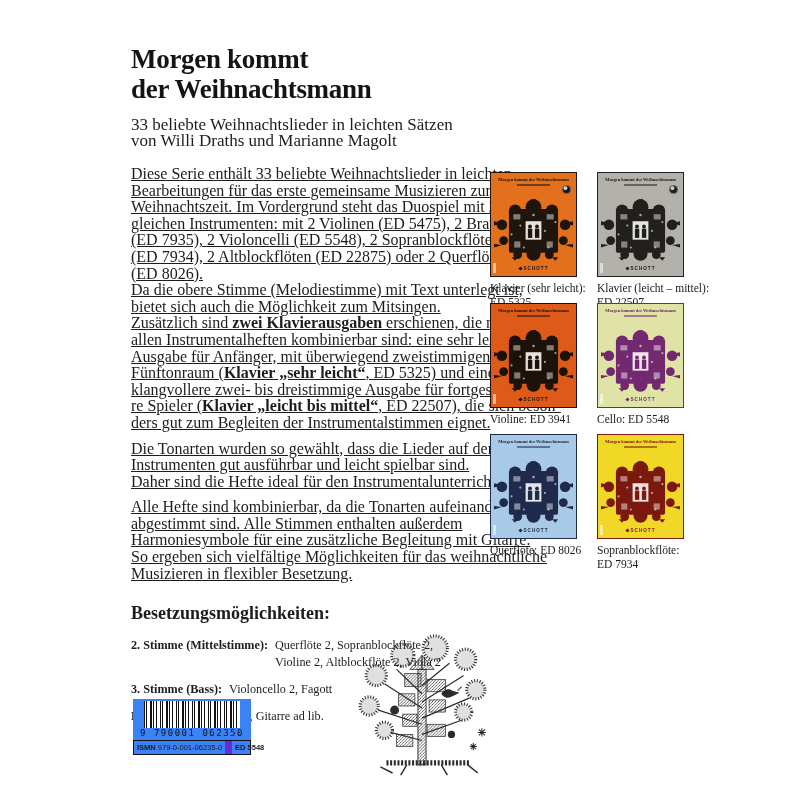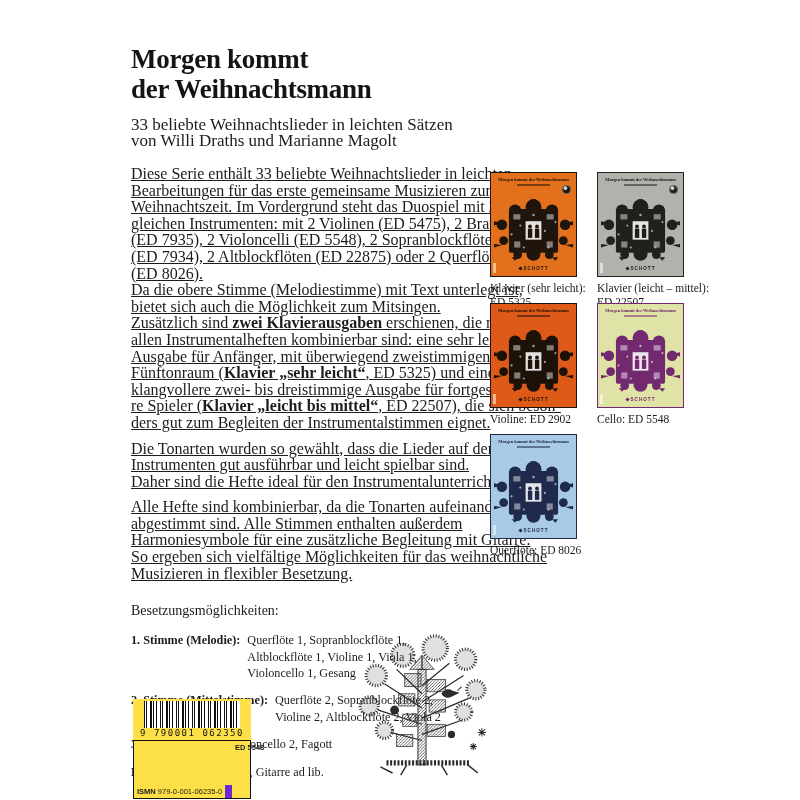--- a/index.html
+++ b/index.html
@@ -8,37 +8,37 @@
 
   
   .left-col{position:absolute;left:131px;top:44px;width:352px;}
   h1.title{margin:0;font-size:27px;line-height:30px;font-weight:700;letter-spacing:-0.3px;
            white-space:pre;color:#141414;}
   .subtitle{margin-top:13px;font-size:17px;line-height:15.5px;white-space:pre;color:#1c1c1c;}
   .desc p{margin:0;font-size:16px;line-height:16.6px;white-space:pre;text-decoration:underline;}
   .desc p.first{margin-top:18px;}
   .desc p.gap{margin-top:9px;}
   .desc .b{font-weight:700;text-align:center;}
-  h2.bes-head{margin:21px 0 0 0;font-size:14px;font-weight:400;}
+  h2.bes-head{margin:21px 0 0 0;font-size:18px;font-weight:700;}
   .bes-list{margin-top:13px;}
   .bes-item{display:flex;margin-bottom:11px;font-size:12.2px;line-height:16.4px;}
   .bes-item .lbl{font-weight:700;white-space:nowrap;margin-right:7px;}
   .bes-item .val{white-space:pre;}
 
   
-  .barcode-block{position:absolute;left:133px;top:699px;width:118px;background:#fde047;}
+  .barcode-block{position:absolute;left:133px;top:699px;width:118px;background:#3b82f6;}
   .bars{height:27px;width:96px;margin:2px auto 0 auto;
         background:repeating-linear-gradient(90deg,#111 0 1px,#fff 1px 2px,#111 2px 3px,#fff 3px 6px,
                    #111 6px 8px,#fff 8px 9px,#111 9px 10px,#fff 10px 12px,#111 12px 13px,#fff 13px 16px);}
   .bar-digits{font-family:"DejaVu Sans Mono",monospace;font-size:9px;letter-spacing:1.5px;
               text-align:center;margin-top:0px;color:#111;}
   .ismn-strip{display:flex;border:1px solid #111;margin-top:2px;
               font-family:"Liberation Sans","DejaVu Sans",sans-serif;font-size:7.5px;}
   .ismn-strip .cell{padding:2px 3px;white-space:nowrap;}
-  .ismn-strip .cell.left{flex:1;border-right:7px solid #6d28d9;margin-top:44px;}
+  .ismn-strip .cell.left{flex:1;border-right:7px solid #6d28d9;}
   .ismn-strip .b{font-weight:700;}
 
   
   .covers-grid{position:absolute;left:490px;top:172px;display:grid;
                grid-template-columns:87px 87px;column-gap:20px;grid-auto-rows:131px;}
   .cover{position:relative;width:85px;height:103px;border:1px solid;overflow:hidden;}
   .cov-title{position:absolute;top:4px;left:3px;right:3px;text-align:center;
              font-size:4.6px;line-height:5px;font-weight:700;letter-spacing:-0.1px;}
   .cov-sub{position:absolute;top:11px;left:26px;right:26px;height:1.6px;background:currentColor;opacity:.55;}
   .badge{position:absolute;top:12px;right:5px;width:9px;height:9px;border-radius:50%;
@@ -127,26 +127,20 @@
       <p class="gap">Alle Hefte sind kombinierbar, da die Tonarten aufeinander
 abgestimmt sind. Alle Stimmen enthalten außerdem
 Harmoniesymbole für eine zusätzliche Begleitung mit Gitarre.
 So ergeben sich vielfältige Möglichkeiten für das weihnachtliche
 Musizieren in flexibler Besetzung.</p>
     </div>
 
     <h2 class="bes-head">Besetzungsmöglichkeiten:</h2>
     <div class="bes-list">
       <div class="bes-item">
-        <span class="lbl">1. Stimme (Melodie):</span>
-        <span class="val">Querflöte 1, Sopranblockflöte 1,
-Altblockflöte 1, Violine 1, Viola 1,
-Violoncello 1, Gesang</span>
-      </div>
-      <div class="bes-item">
         <span class="lbl">2. Stimme (Mittelstimme):</span>
         <span class="val">Querflöte 2, Sopranblockflöte 2,
 Violine 2, Altblockflöte 2, Viola 2</span>
       </div>
       <div class="bes-item">
         <span class="lbl">3. Stimme (Bass):</span>
         <span class="val">Violoncello 2, Fagott</span>
       </div>
       <div class="bes-item">
         <span class="lbl">Dazu passend:</span>
@@ -199,21 +193,21 @@
     <div class="cell">
       <div class="cover" style="background: rgb(222, 90, 24); color: rgb(29, 18, 8); border-color: rgb(29, 18, 8);">
         <div class="cov-title">Morgen kommt der Weihnachtsmann</div>
         <div class="cov-sub"></div>
         <svg class="cov-tree">
             <use href="#tree-print"></use>
           </svg>
         <div class="cov-logo"><span class="diamond"></span><span>SCHOTT</span></div>
         <div class="cov-plate"></div>
       </div>
-      <div class="caption">Violine: ED 2902</div>
+      <div class="caption">Violine: ED 3941</div>
     </div>
 
 
     <div class="cell">
       <div class="cover" style="background: rgb(223, 227, 165); color: rgb(115, 41, 111); border-color: rgb(115, 41, 111);">
         <div class="cov-title">Morgen kommt der Weihnachtsmann</div>
         <div class="cov-sub"></div>
         <svg class="cov-tree">
             <use href="#tree-print"></use>
           </svg>
@@ -230,20 +224,33 @@
         <svg class="cov-tree">
             <use href="#tree-print"></use>
           </svg>
         <div class="cov-logo"><span class="diamond"></span><span>SCHOTT</span></div>
         <div class="cov-plate"></div>
       </div>
       <div class="caption">Querflöte: ED 8026</div>
     </div>
 
 
+    <div class="cell">
+      <div class="cover" style="background: rgb(241, 216, 39); color: rgb(124, 25, 14); border-color: rgb(124, 25, 14);">
+        <div class="cov-title">Morgen kommt der Weihnachtsmann</div>
+        <div class="cov-sub"></div>
+        <svg class="cov-tree">
+            <use href="#tree-print"></use>
+          </svg>
+        <div class="cov-logo"><span class="diamond"></span><span>SCHOTT</span></div>
+        <div class="cov-plate"></div>
+      </div>
+      <div class="caption">Sopranblockflöte:
+ED 7934</div>
+    </div>
 
   </div>
 
   <svg class="big-tree" viewBox="0 0 130 142">
     <defs>
       <pattern id="hatch" width="3" height="3" patternUnits="userSpaceOnUse">
         <path d="M0 3 L3 0" stroke="#2b2b2b" stroke-width="0.7"></path>
       </pattern>
     </defs>
 

